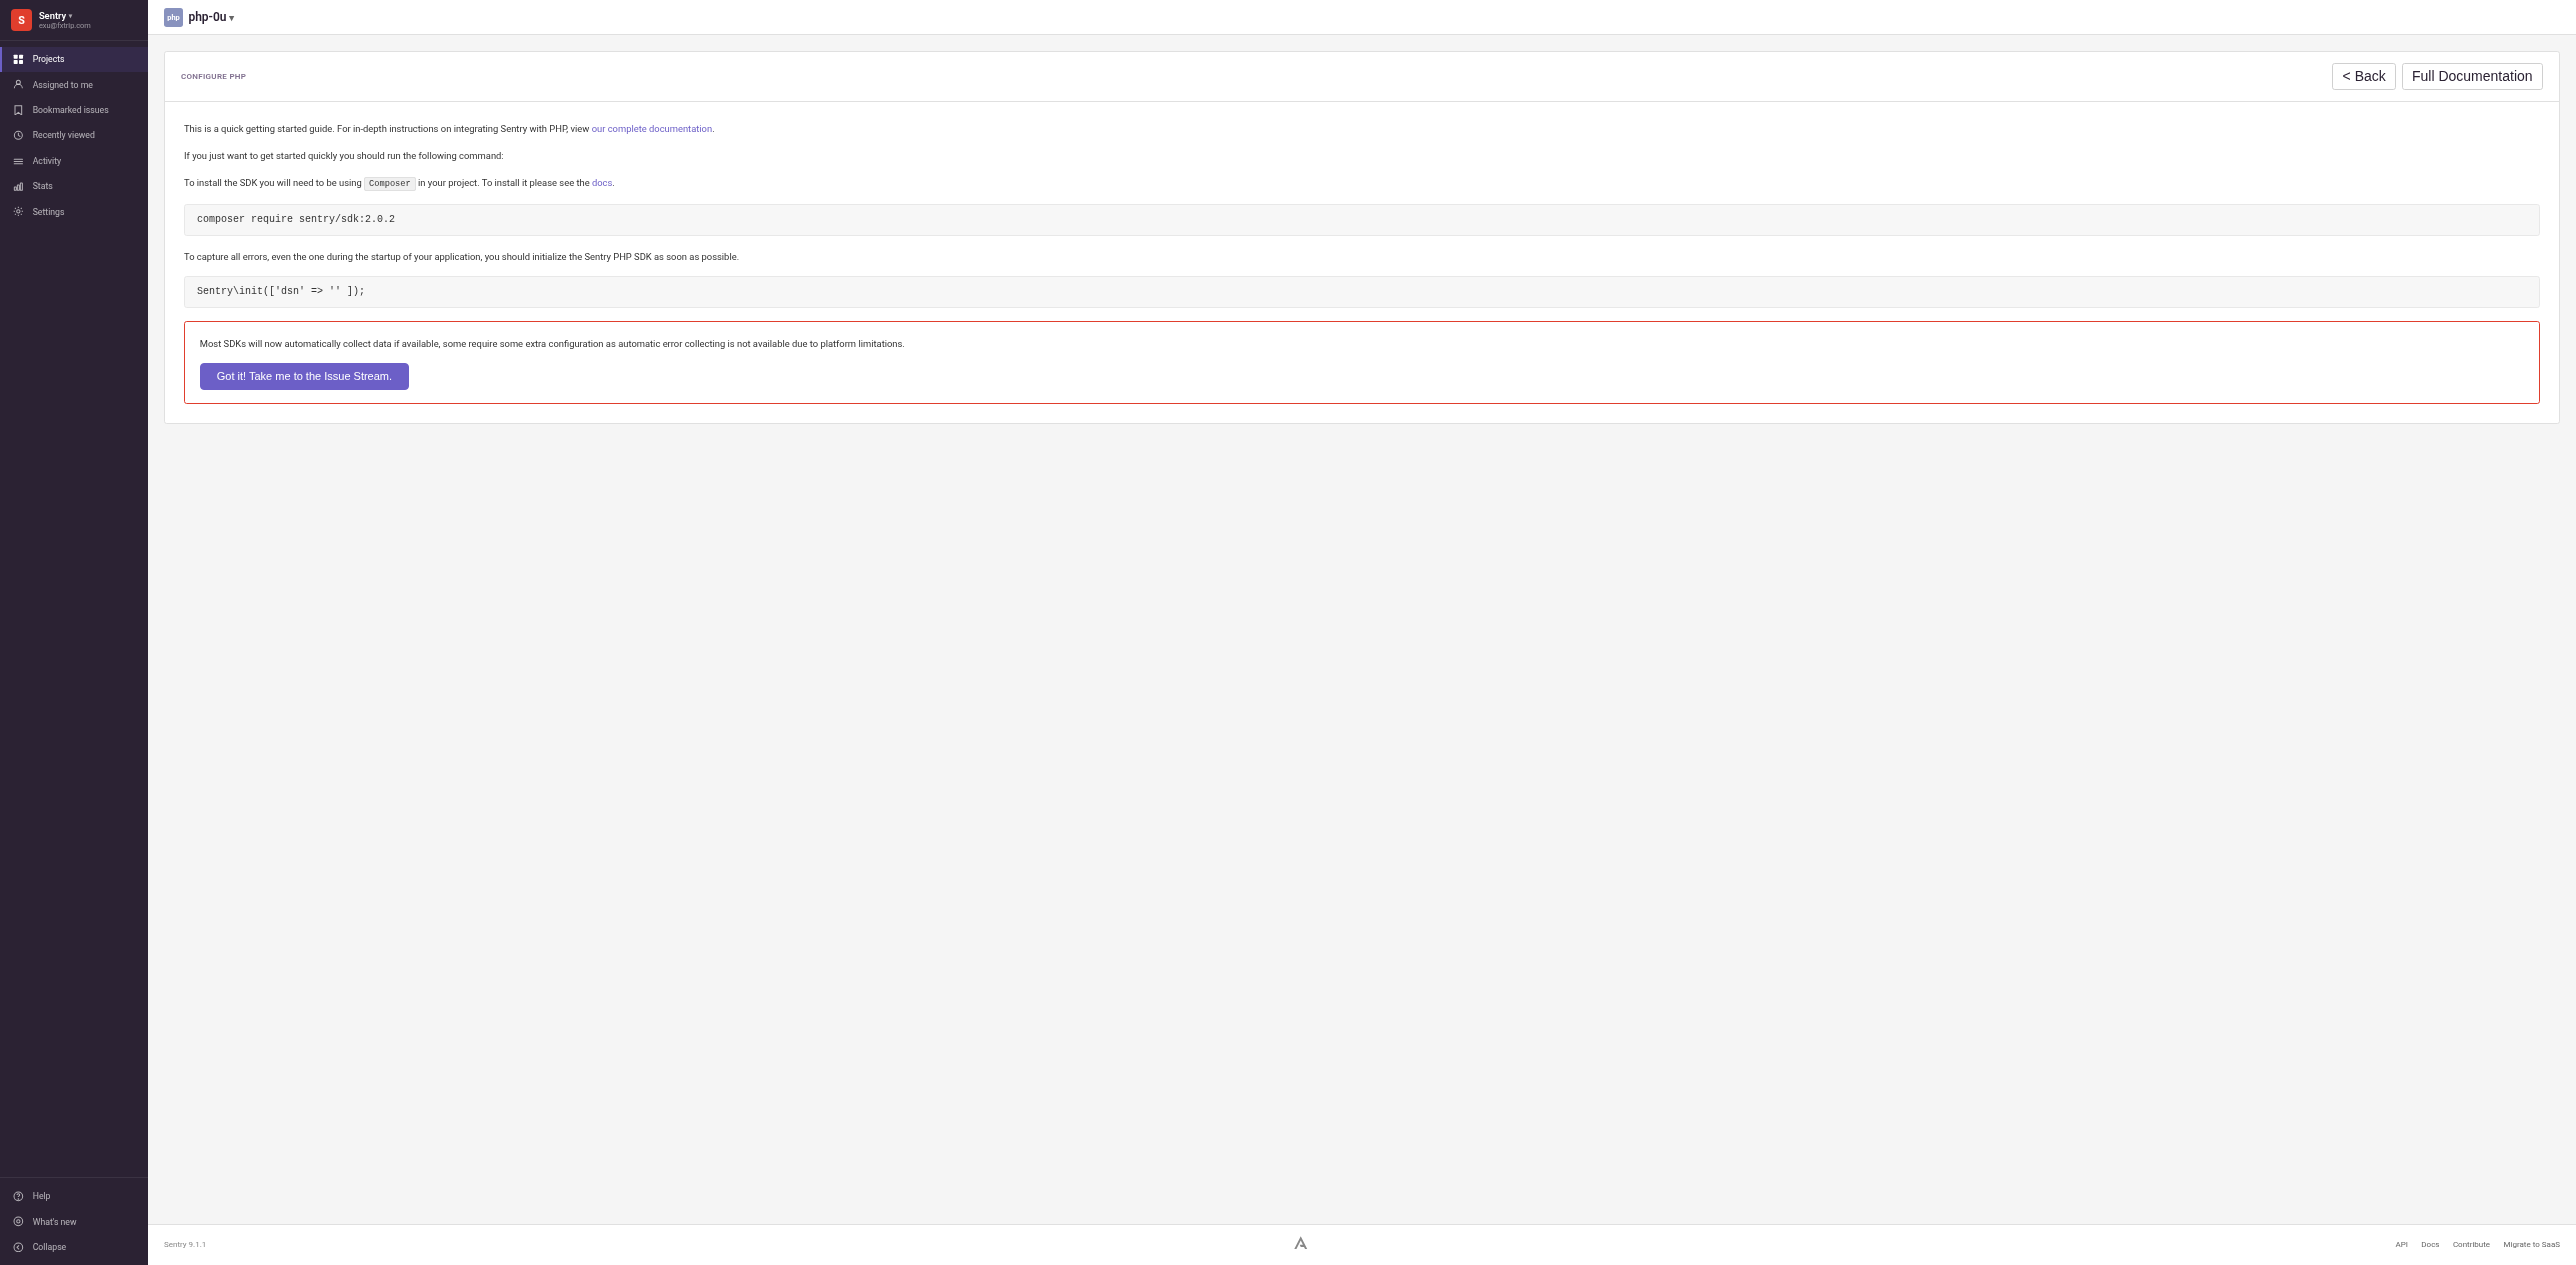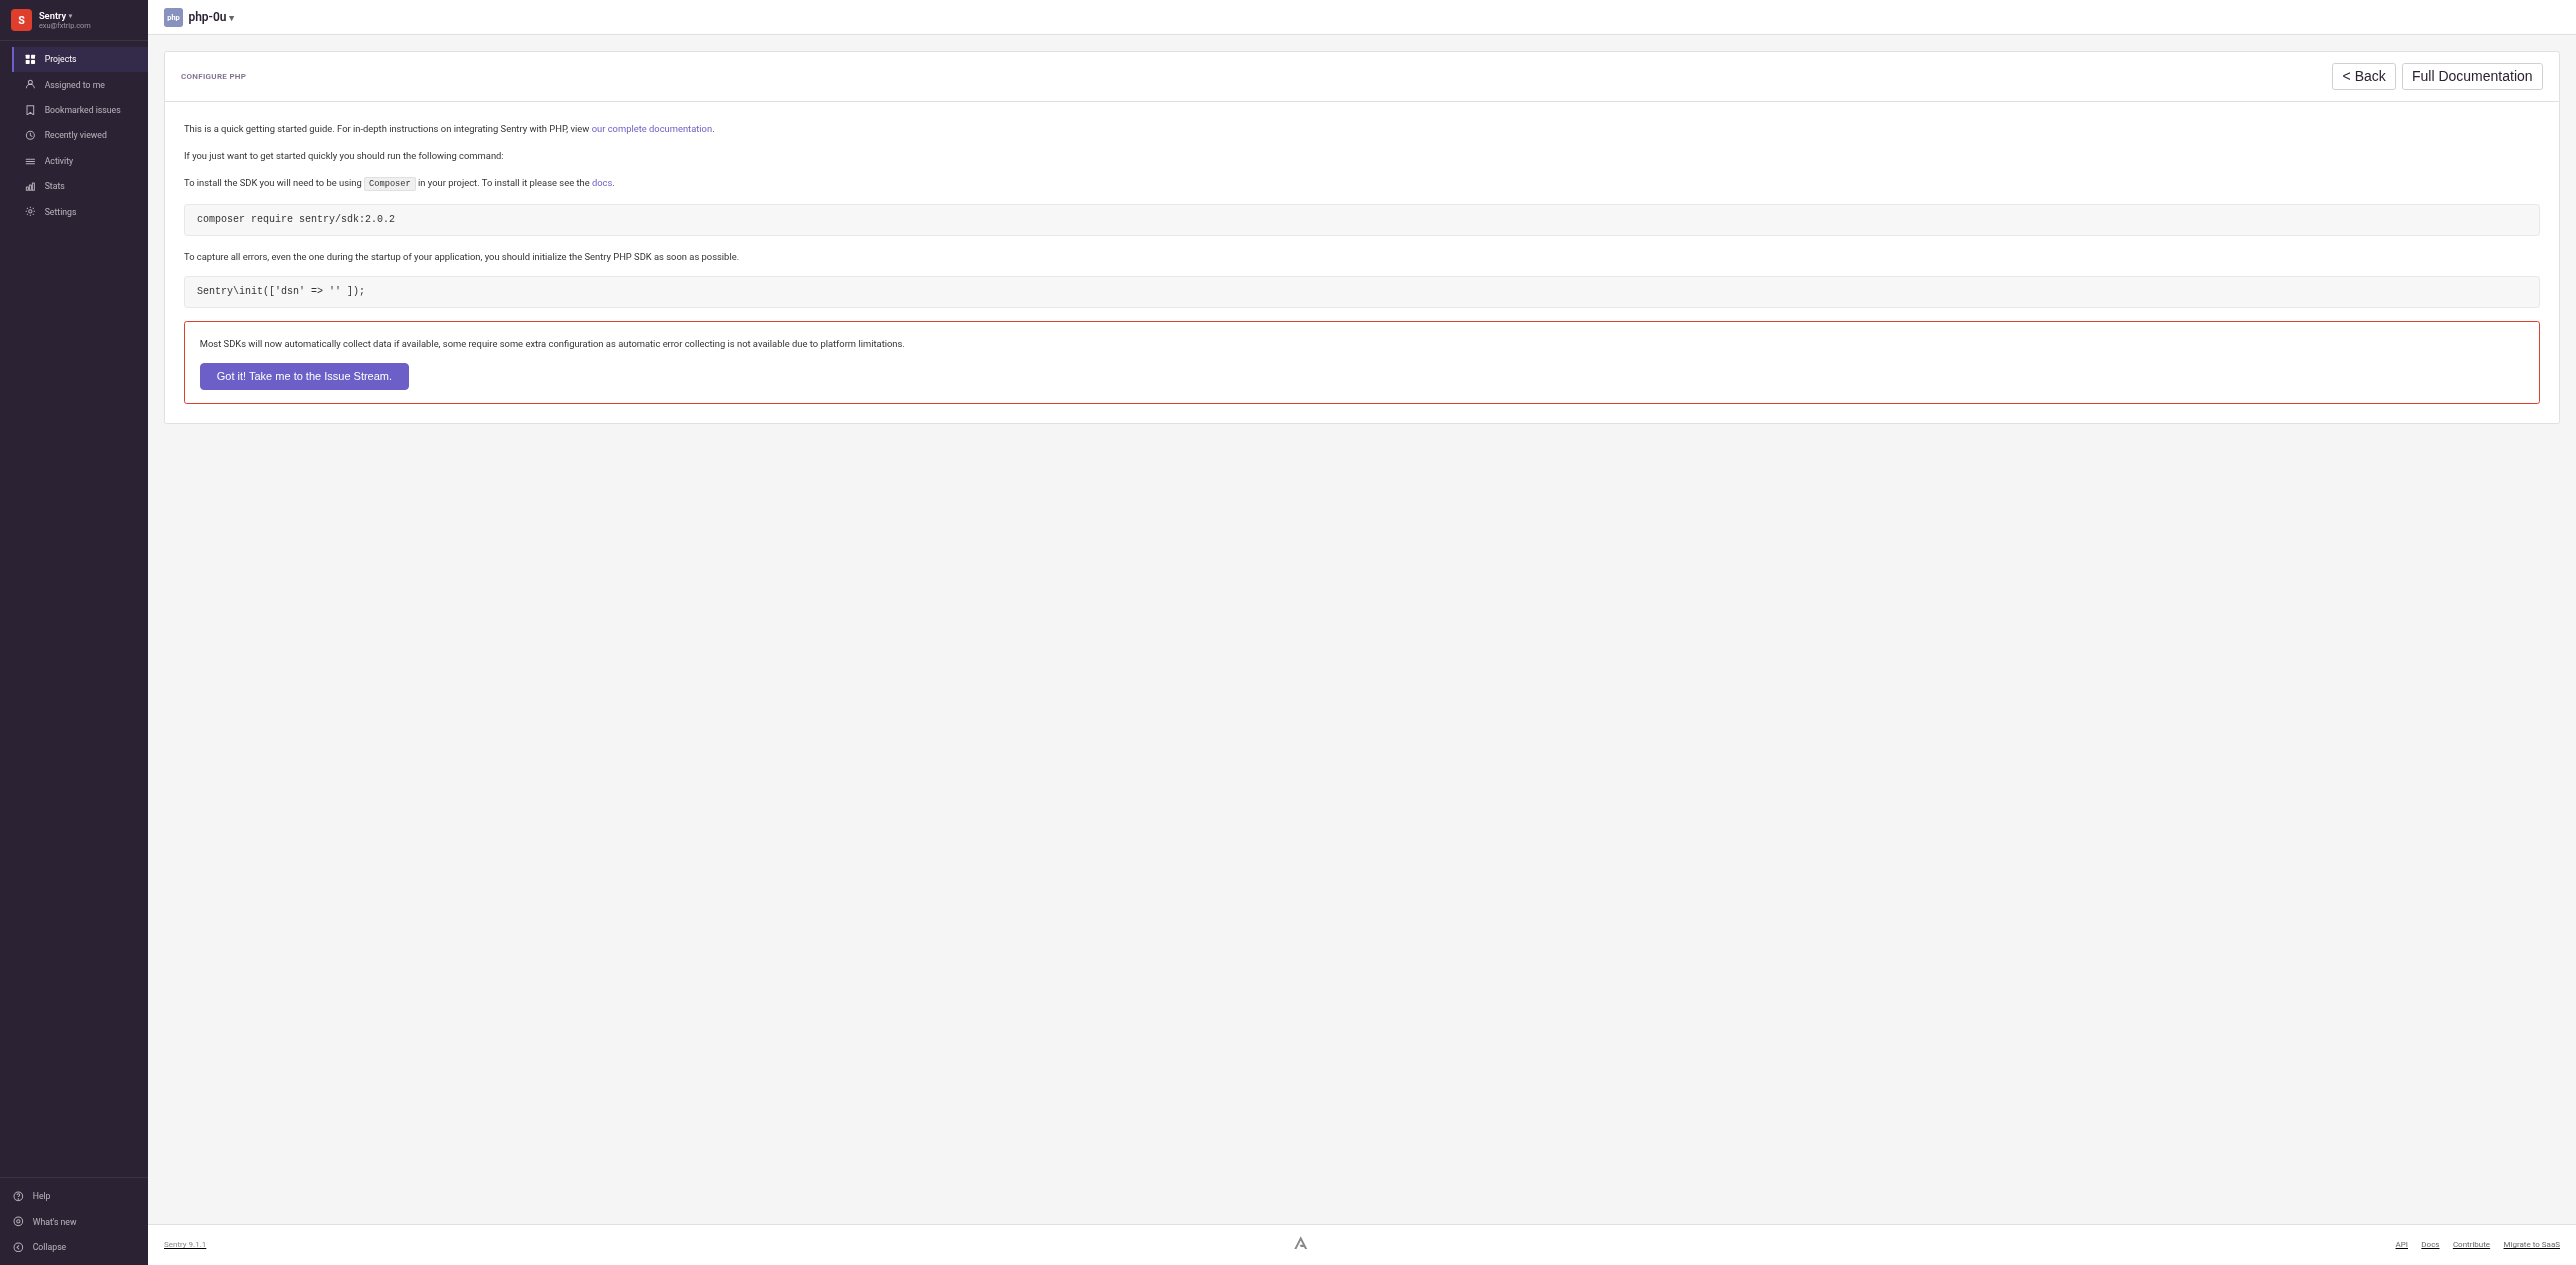--- a/index.html
+++ b/index.html
@@ -67,21 +67,20 @@
 
     .chevron-down {
       font-size: 6.7px;
       color: rgba(255,255,255,0.6);
     }
 
     .sidebar-nav {
       flex: 1;
       padding: 5.4px 0;
       overflow-y: auto;
-      margin-left: 12px;
     }
 
     .nav-item {
       display: flex;
       align-items: center;
       gap: 8px;
       padding: 6.7px 10.7px;
       color: rgba(255,255,255,0.65);
       cursor: pointer;
       border-left: 2px solid transparent;
@@ -266,21 +265,20 @@
     }
 
     
     .footer {
       background: #fff;
       border-top: 0.7px solid #e0e0e0;
       padding: 9.4px 16px;
       display: flex;
       align-items: center;
       justify-content: space-between;
-      text-decoration: underline;
     }
 
     .footer-version {
       font-size: 8px;
       color: #888;
     }
 
     .footer-logo {
       display: flex;
       align-items: center;

